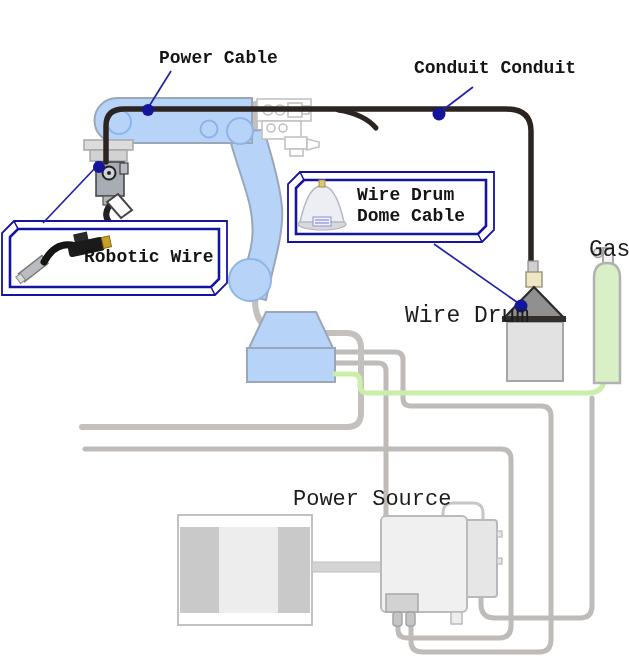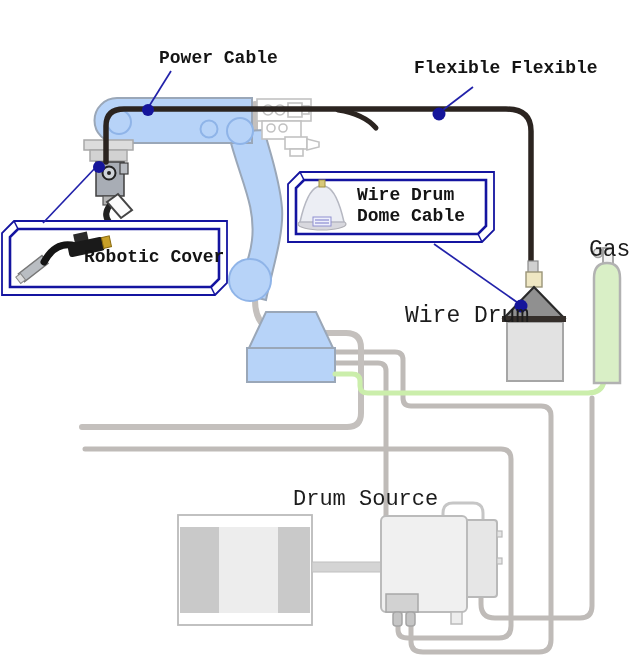--- a/index.html
+++ b/index.html
@@ -158,21 +158,21 @@
   </g>
   <g fill="#15159b">
     <circle cx="148" cy="110" r="6"></circle>
     <circle cx="439" cy="114" r="6.5"></circle>
     <circle cx="99" cy="167" r="6"></circle>
     <circle cx="521" cy="306" r="6.5"></circle>
   </g>
 </svg>
 
 <div class="lbl bold" style="left:159px;top:48px;">Power Cable</div>
-<div class="lbl bold" style="left:414px;top:58px;">Flexible Flexible</div>
-<div class="lbl boxlabel" style="left:84px;top:247px;">Robotic Cover</div>
+<div class="lbl bold" style="left:414px;top:58px;">Conduit Conduit</div>
+<div class="lbl boxlabel" style="left:84px;top:247px;">Robotic Wire</div>
 <div class="lbl boxlabel" style="left:357px;top:185px;">Wire Drum</div>
 <div class="lbl boxlabel" style="left:357px;top:206px;">Dome Cable</div>
 <div class="lbl plain" style="left:405px;top:303px;">Wire Drum</div>
 <div class="lbl plain" style="left:589px;top:237px;">Gas</div>
-<div class="lbl big" style="left:293px;top:487px;">Drum Source</div>
+<div class="lbl big" style="left:293px;top:487px;">Power Source</div>
 
 </div>
 
 </body></html>

